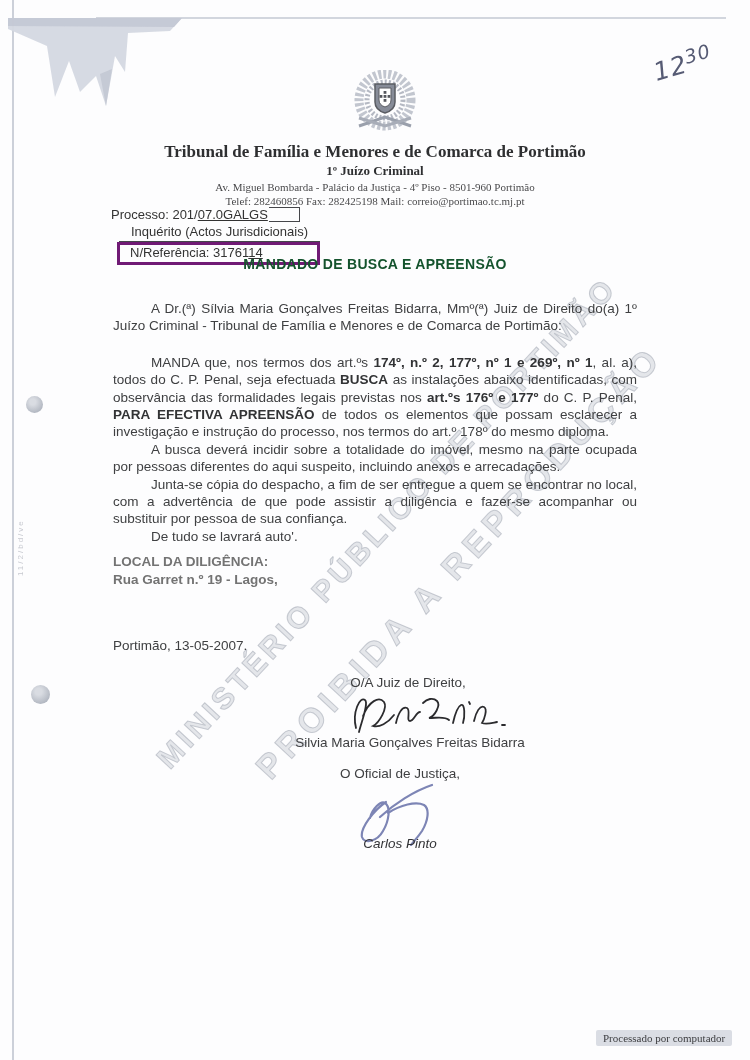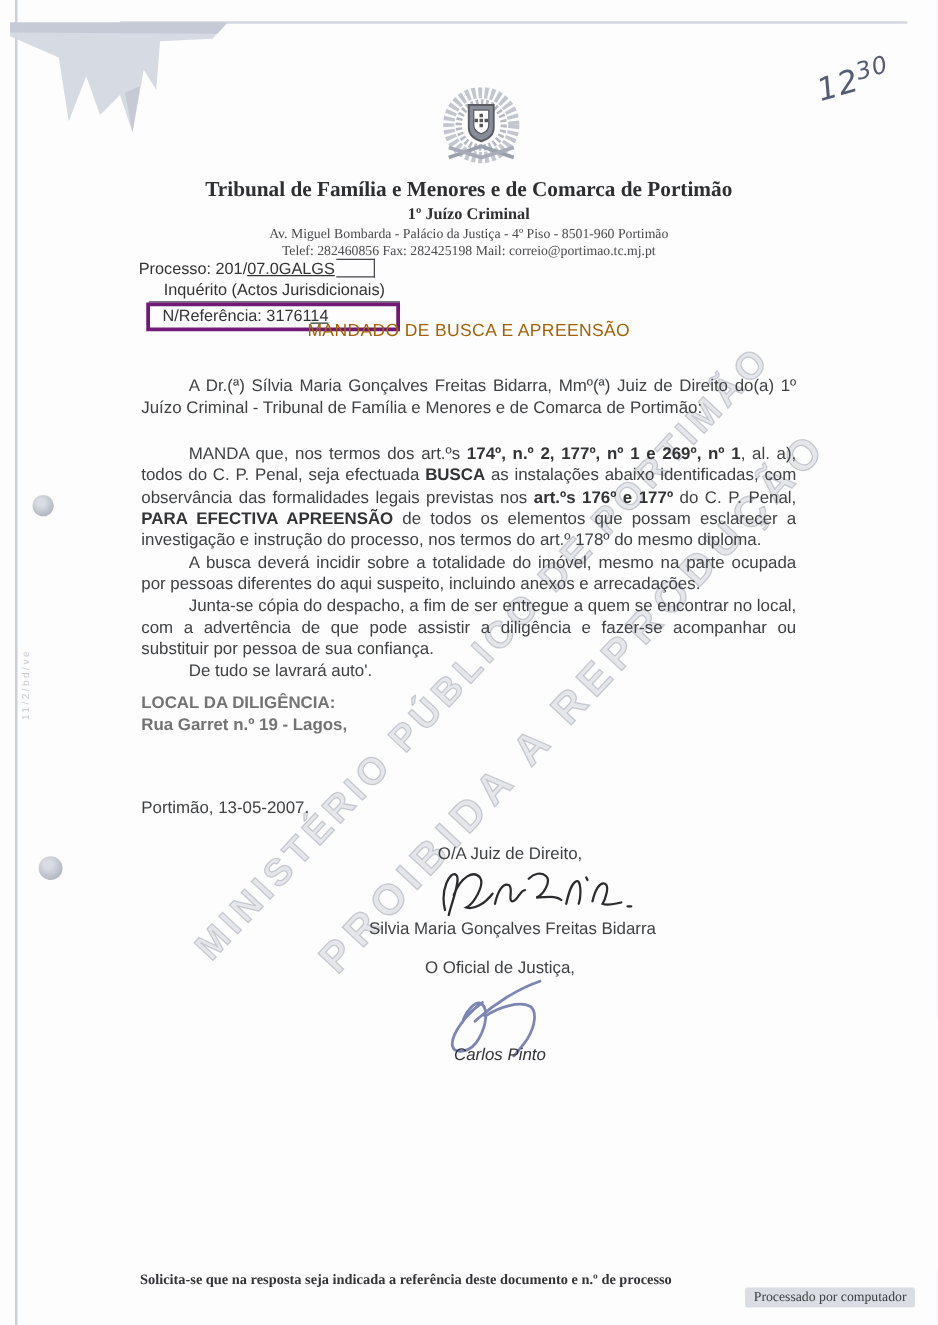--- a/index.html
+++ b/index.html
@@ -45,21 +45,21 @@
   .case-strip{position:absolute;left:105px;top:207px;display:flex;align-items:stretch;
     font-size:13px;color:#333;height:21px;flex-direction:column;}
   .vbar{width:1px;background:#45464a;}
   .cell{display:flex;align-items:flex-end;padding:0 6px 2px 6px;white-space:nowrap;}
   .cell .u{text-decoration:underline;}
   .mini-box{display:inline-block;width:30px;height:13px;border:1px solid #45464a;border-left:none;margin-left:1px;}
   .cell-mid{border-bottom:1px solid #45464a;margin-left:14px;padding:0 12px 2px 12px;}
   .cell-ref{border:3px solid #701a75;margin-left:12px;padding:0 10px 2px 10px;}
   
   .doc-title{position:absolute;left:113px;top:256px;width:524px;text-align:center;
-    font-size:14px;font-weight:normal;color:#a16207;letter-spacing:.3px;}
+    font-size:14px;font-weight:bold;color:#14532d;letter-spacing:.3px;}
   .body-text{position:absolute;left:113px;top:300px;width:524px;
     font-size:13.5px;line-height:17.4px;text-align:justify;}
   .body-text p{margin:0;text-indent:38px;}
   .body-text p.gap-after{margin-bottom:19px;}
   .b{font-weight:bold;color:#323335;}
   .u{text-decoration:underline;}
   .local-block{position:absolute;left:113px;top:553px;font-size:13.5px;font-weight:bold;
     color:#737373;line-height:18px;}
   .date-line{position:absolute;left:113px;top:638px;font-size:13.5px;}
   .judge-title{position:absolute;left:283px;top:675px;width:250px;text-align:center;font-size:13.5px;}
@@ -155,16 +155,15 @@
     <path d="M6,36 C2,20 10,4 15,8 C19,11 11,31 9,40 M13,24 C19,9 29,4 34,10 C38,16 29,31 23,34 C29,36 38,31 44,23 M46,31 C48,22 52,14 57,16 C61,18 56,29 60,29 C64,29 66,20 70,20 M73,11 C77,7 83,5 87,9 C91,13 85,24 79,26 C87,26 95,24 99,28 M103,31 C105,22 107,15 111,13 C115,11 115,25 113,31 M119,10 L120,12 M124,29 C126,20 130,13 134,15 C138,17 134,28 132,31 C136,33 142,31 147,30 M152,33 L155,33" fill="none" stroke="#2b2b2e" stroke-width="1.8" stroke-linecap="round"></path>
   </svg>
   <div class="judge-name">Silvia Maria Gonçalves Freitas Bidarra</div>
 
   <div class="officer-title">O Oficial de Justiça,</div>
   <svg class="officer-sig" width="95" height="64" viewBox="0 0 95 64">
     <path d="M82,3 C64,9 44,22 30,35 M36,20 C24,28 10,46 12,55 C14,62 27,60 33,49 C39,39 41,25 35,21 C31,18 22,27 20,36 M38,31 C50,23 66,19 74,23 C80,27 78,39 72,49 C68,55 64,59 61,63" fill="none" stroke="#7d85b5" stroke-width="2.2" stroke-linecap="round"></path>
   </svg>
   <div class="officer-name">Carlos Pinto</div>
 
-  <div class="footer-note">Solicita-se que na resposta seja indicada a referência deste documento e n.º de processo</div>
   <div class="processed">Processado por computador</div>
 
 </div>
 
 </body></html>

